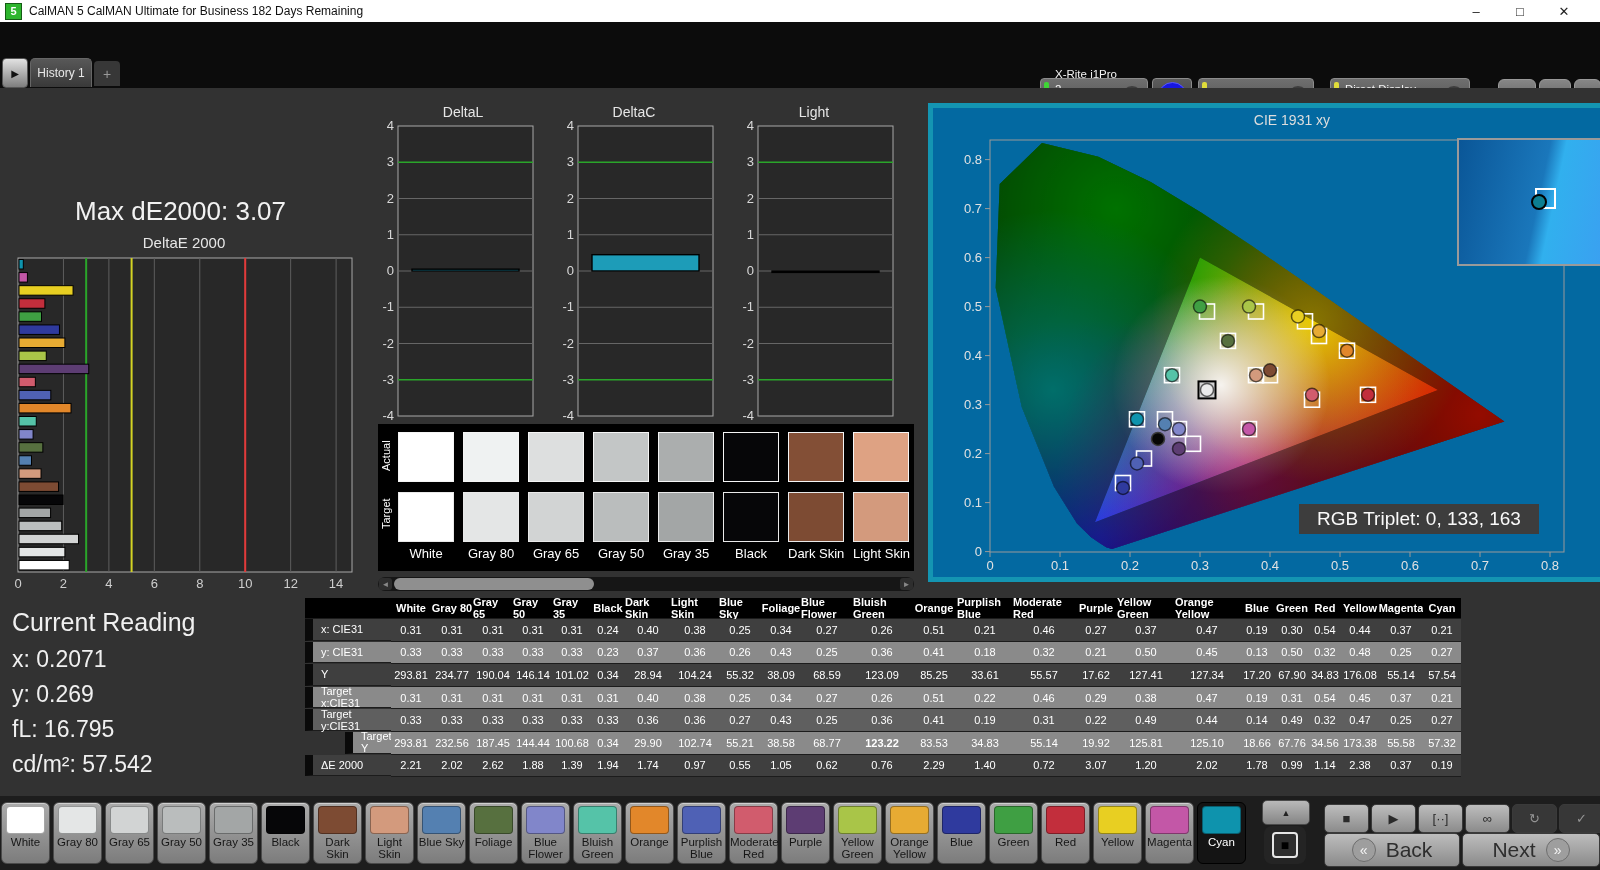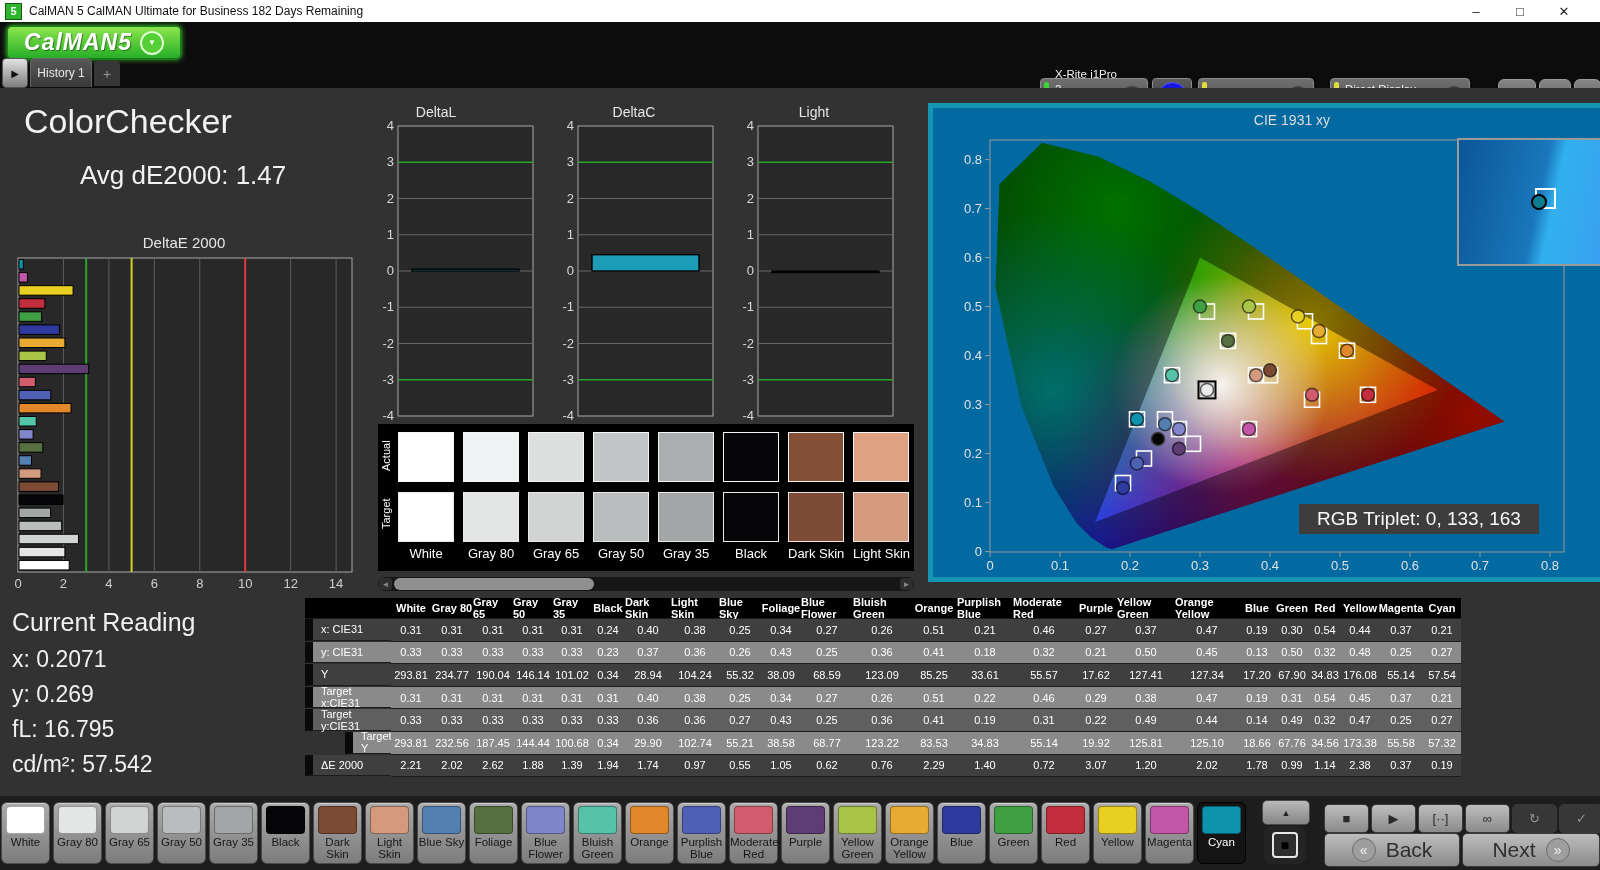--- a/index.html
+++ b/index.html
@@ -131,24 +131,20 @@
     <div id="win-icon">5</div>
     <div id="win-title">CalMAN 5 CalMAN Ultimate for Business 182 Days Remaining</div>
     <div id="win-btns">
       <div class="winbtn">–</div>
       <div class="winbtn">□</div>
       <div class="winbtn">✕</div>
     </div>
   </div>
 
   <div id="header">
-    <div id="logo">
-      <span id="logo-text">CalMAN5</span>
-      <span id="logo-dd">▼</span>
-    </div>
     <div id="panel-toggle">▶</div>
     <div id="history-tab">History 1</div>
     <div id="add-tab">+</div>
 
     <div class="dropdown" id="meter-dd">
       <div class="dd-stripe" style="background: rgb(63, 212, 53);"></div>
       <div class="dd-text">
         <div>X-Rite i1Pro 2</div>
           <div>LCD Direct View</div>
       </div>
@@ -166,22 +162,21 @@
       <div class="dd-stripe" style="background: rgb(224, 220, 58);"></div>
       <div class="dd-text">Direct Display Control</div>
       <div class="dd-arrow">▼</div>
     </div>
     <div class="toolbtn" id="settings-btn">⚙</div>
     <div class="toolbtn" id="help-btn">?</div>
     <div class="toolbtn" id="collapse-btn">◀</div>
   </div>
 
   <div id="main">
-    <div id="cc-title">ColorChecker</div>
-    <div id="cc-avg">Avg dE2000: 1.47</div>
+    <div id="cc-max">Max dE2000: 3.07</div>
 
     <div class="chart-title" id="de-title">DeltaE 2000</div>
     <svg id="de-svg" style="position:absolute;left:8px;top:162px;" width="352" height="340">
         <rect x="10" y="8" width="334" height="314" fill="#282828" stroke="#a8a8a8"></rect>
         <text x="10" y="338" font-size="13" text-anchor="middle" fill="#cfcfcf">0</text>
         <line x1="55.4421768707483" y1="8" x2="55.4421768707483" y2="322" stroke="#5e5e5e"></line>
         <text x="55.4421768707483" y="338" font-size="13" text-anchor="middle" fill="#cfcfcf">2</text>
         <line x1="100.8843537414966" y1="8" x2="100.8843537414966" y2="322" stroke="#5e5e5e"></line>
         <text x="100.8843537414966" y="338" font-size="13" text-anchor="middle" fill="#cfcfcf">4</text>
         <line x1="146.32653061224488" y1="8" x2="146.32653061224488" y2="322" stroke="#5e5e5e"></line>
@@ -217,21 +212,21 @@
         <rect x="11" y="231.91666666666669" width="39.53469387755102" height="9.5" fill="#7d4b33" stroke="#000" stroke-width="1"></rect>
         <rect x="11" y="245" width="44.07891156462585" height="9.5" fill="#060608" stroke="#000" stroke-width="1"></rect>
         <rect x="11" y="258.08333333333337" width="31.582312925170065" height="9.5" fill="#a3a6a6" stroke="#000" stroke-width="1"></rect>
         <rect x="11" y="271.1666666666667" width="42.7156462585034" height="9.5" fill="#babdbd" stroke="#000" stroke-width="1"></rect>
         <rect x="11" y="284.25" width="59.52925170068027" height="9.5" fill="#d2d4d4" stroke="#000" stroke-width="1"></rect>
         <rect x="11" y="297.33333333333337" width="45.89659863945578" height="9.5" fill="#e4e6e6" stroke="#000" stroke-width="1"></rect>
         <rect x="11" y="310.4166666666667" width="50.21360544217687" height="9.5" fill="#ffffff" stroke="#000" stroke-width="1"></rect>
       </svg>
 
     <div id="delta-charts">
-        <div class="chart-title delta-title" style="left: 356px; top: 16px;">DeltaL</div>
+        <div class="chart-title delta-title" style="left: 383px; top: 16px;">DeltaL</div>
         <svg width="164" height="306" style="position: absolute; left: 374px; top: 32px;">
           <rect x="24" y="6" width="135" height="290" fill="#282828" stroke="#a8a8a8"></rect>
           <text x="20" y="10" font-size="13" text-anchor="end" fill="#d9d9d9">4</text>
           <line x1="24" y1="42.25" x2="159" y2="42.25" stroke="#2aa52a" stroke-width="1.6"></line>
           <text x="20" y="46.25" font-size="13" text-anchor="end" fill="#d9d9d9">3</text>
           <line x1="24" y1="78.5" x2="159" y2="78.5" stroke="#666" stroke-width="1"></line>
           <text x="20" y="82.5" font-size="13" text-anchor="end" fill="#d9d9d9">2</text>
           <line x1="24" y1="114.75" x2="159" y2="114.75" stroke="#666" stroke-width="1"></line>
           <text x="20" y="118.75" font-size="13" text-anchor="end" fill="#d9d9d9">1</text>
           <line x1="24" y1="151" x2="159" y2="151" stroke="#666" stroke-width="1"></line>
@@ -638,21 +633,21 @@
         <div class="tcell" style="background: rgb(138, 138, 138);">232.56</div>
         <div class="tcell" style="background: rgb(138, 138, 138);">187.45</div>
         <div class="tcell" style="background: rgb(138, 138, 138);">144.44</div>
         <div class="tcell" style="background: rgb(138, 138, 138);">100.68</div>
         <div class="tcell" style="background: rgb(138, 138, 138);">0.34</div>
         <div class="tcell" style="background: rgb(138, 138, 138);">29.90</div>
         <div class="tcell" style="background: rgb(138, 138, 138);">102.74</div>
         <div class="tcell" style="background: rgb(138, 138, 138);">55.21</div>
         <div class="tcell" style="background: rgb(138, 138, 138);">38.58</div>
         <div class="tcell" style="background: rgb(138, 138, 138);">68.77</div>
-        <div class="tcell" style="background: rgb(138, 138, 138);">123.22</div>
+        <div class="tcell" style="background: rgb(138, 138, 138); font-weight: bold;">123.22</div>
         <div class="tcell" style="background: rgb(138, 138, 138);">83.53</div>
         <div class="tcell" style="background: rgb(138, 138, 138);">34.83</div>
         <div class="tcell" style="background: rgb(138, 138, 138);">55.14</div>
         <div class="tcell" style="background: rgb(138, 138, 138);">19.92</div>
         <div class="tcell" style="background: rgb(138, 138, 138);">125.81</div>
         <div class="tcell" style="background: rgb(138, 138, 138);">125.10</div>
         <div class="tcell" style="background: rgb(138, 138, 138);">18.66</div>
         <div class="tcell" style="background: rgb(138, 138, 138);">67.76</div>
         <div class="tcell" style="background: rgb(138, 138, 138);">34.56</div>
         <div class="tcell" style="background: rgb(138, 138, 138);">173.38</div>

